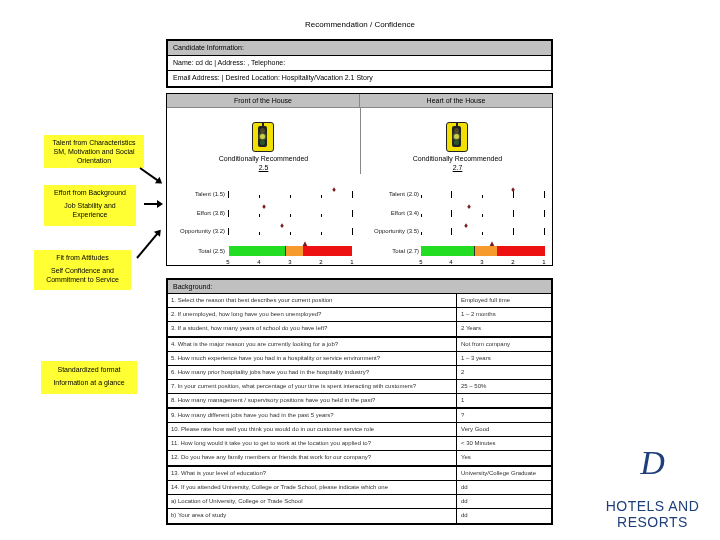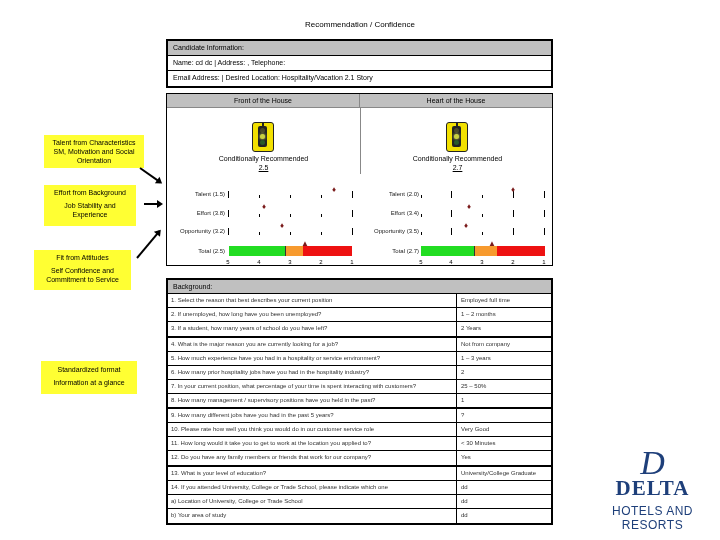--- a/index.html
+++ b/index.html
@@ -51,21 +51,21 @@
 
   
   .note { position: absolute; background: #ffff33; font-size: 7px; text-align: center; line-height: 9px; }
   .arrow { position: absolute; height: 2px; background: #000; transform-origin: left center; }
   .arrow::after { content: ""; position: absolute; right: -2px; top: -3px; border-left: 6px solid #000; border-top: 4px solid transparent; border-bottom: 4px solid transparent; }
 
   
   .logo { position: absolute; left: 590px; top: 448px; width: 125px; text-align: center; color: #1e3f7a; }
   .logo .mark { font-family: "Liberation Serif", serif; font-style: italic; font-size: 34px; line-height: 30px; height: 30px; }
   .logo .name { font-family: "Liberation Serif", serif; font-size: 21px; font-weight: bold; letter-spacing: 1px; line-height: 20px; }
-  .logo .sub { font-family: "Liberation Sans", sans-serif; font-size: 12px; letter-spacing: 0.5px; margin-top: 6px; }
+  .logo .sub { font-family: "Liberation Sans", sans-serif; font-size: 14px; letter-spacing: 0.5px; margin-top: 20px; }
 </style>
 </head>
 <body>
 
 <div class="page-title">Recommendation / Confidence</div>
 
 <div class="cand">
   <div class="hdr">Candidate Information:</div>
   <div class="row">Name: cd dc  |  Address: ,       Telephone:</div>
   <div class="row">Email Address:  |  Desired Location: Hospitality/Vacation 2.1 Story</div>
@@ -267,15 +267,14 @@
   <div style="height:4px;"></div>
   <div>Information at a glance</div>
 </div>
 
 <div class="arrow" style="left:140px;top:167px;width:25px;transform:rotate(35deg);"></div>
 <div class="arrow" style="left:144px;top:203px;width:17px;"></div>
 <div class="arrow" style="left:137px;top:257px;width:35px;transform:rotate(-50deg);"></div>
 
 <div class="logo">
   <div class="mark">D</div>
-  <div class="name">DELTA</div>
   <div class="sub">HOTELS AND RESORTS</div>
 </div>
 
 </body></html>

